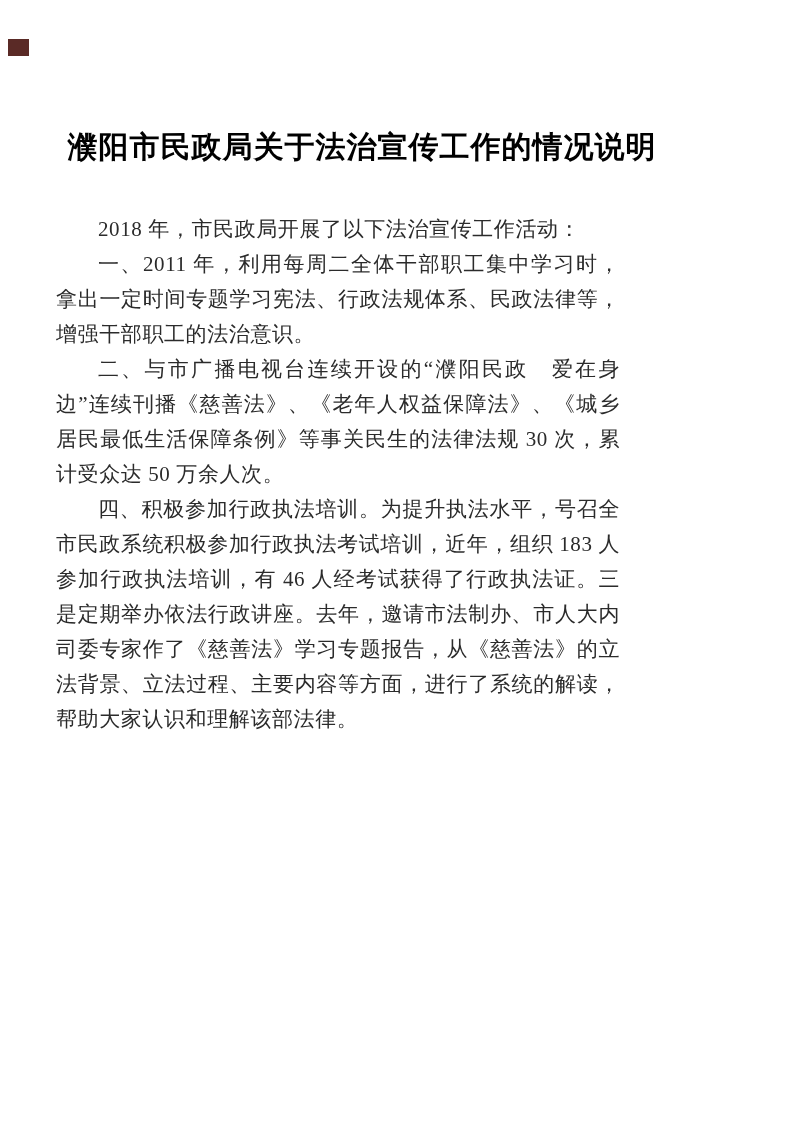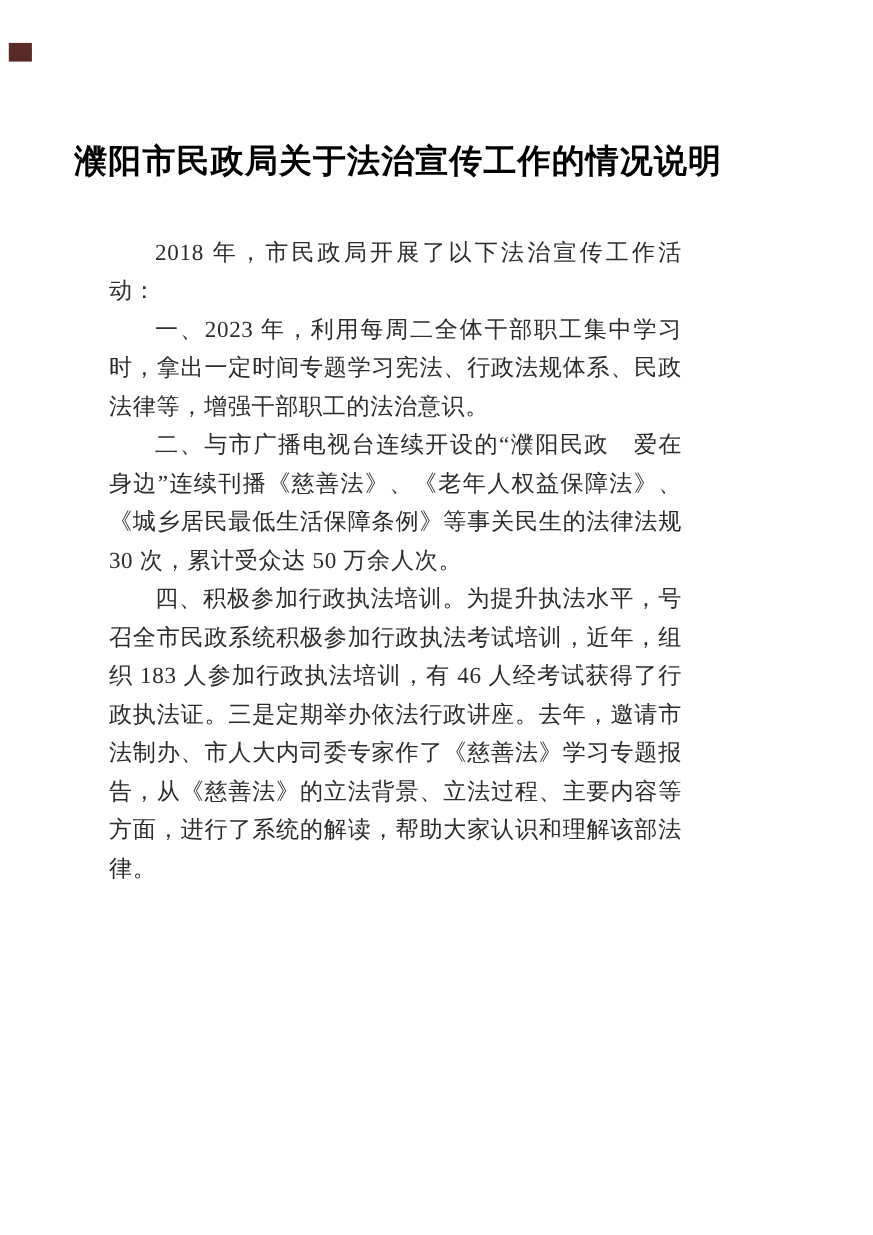--- a/index.html
+++ b/index.html
@@ -29,21 +29,21 @@
     text-align: center;
     font-family: "Liberation Serif", serif;
     font-weight: bold;
     font-size: 30px;
     line-height: 42px;
     letter-spacing: 1px;
     color: #000000;
     white-space: nowrap;
   }
   .doc-body {
-    margin: 44px 104px 0 99px;
+    margin: 44px 104px 0 56px;
   }
   .doc-body p {
     margin: 0;
     font-family: "Liberation Serif", serif;
     font-size: 21px;
     line-height: 35px;
     letter-spacing: 0.6px;
     color: #2b2b2b;
     text-align: justify;
     text-indent: 2em;
@@ -54,18 +54,18 @@
 <body>
 
 <div class="page">
 
   <div class="corner-mark" style="background-color: rgb(90, 42, 38);"></div>
 
   <h1 class="doc-title">濮阳市民政局关于法治宣传工作的情况说明</h1>
 
   <div class="doc-body">
     <p>2018 年，市民政局开展了以下法治宣传工作活动：</p>
-    <p>一、2023 年，利用每周二全体干部职工集中学习时，拿出一定时间专题学习宪法、行政法规体系、民政法律等，增强干部职工的法治意识。</p>
+    <p>一、2011 年，利用每周二全体干部职工集中学习时，拿出一定时间专题学习宪法、行政法规体系、民政法律等，增强干部职工的法治意识。</p>
     <p>二、与市广播电视台连续开设的“濮阳民政　爱在身边”连续刊播《慈善法》、《老年人权益保障法》、《城乡居民最低生活保障条例》等事关民生的法律法规 30 次，累计受众达 50 万余人次。</p>
     <p>四、积极参加行政执法培训。为提升执法水平，号召全市民政系统积极参加行政执法考试培训，近年，组织 183 人参加行政执法培训，有 46 人经考试获得了行政执法证。三是定期举办依法行政讲座。去年，邀请市法制办、市人大内司委专家作了《慈善法》学习专题报告，从《慈善法》的立法背景、立法过程、主要内容等方面，进行了系统的解读，帮助大家认识和理解该部法律。</p>
   </div>
 
 </div>
 
 </body></html>

